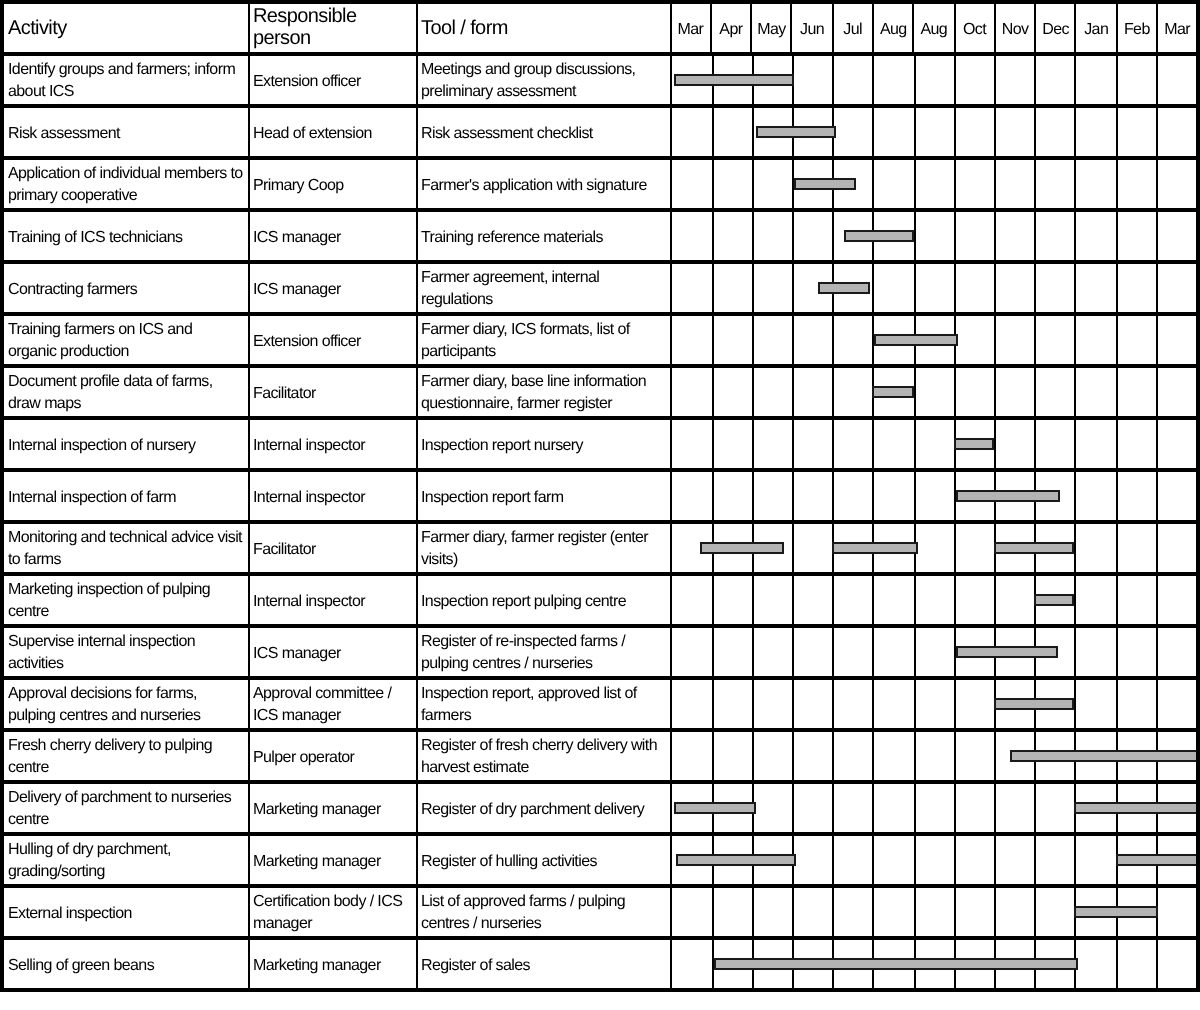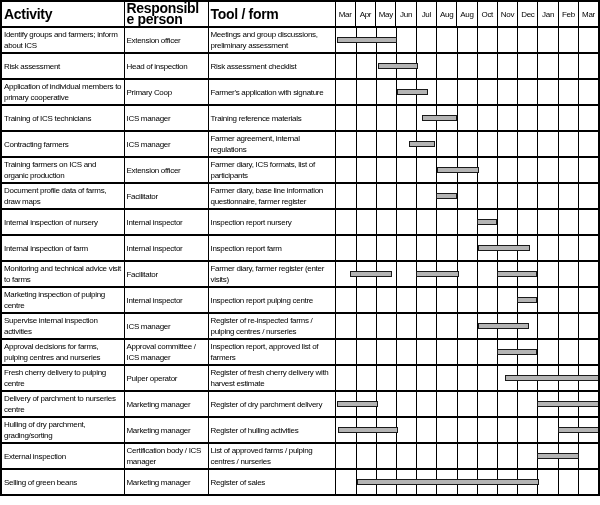--- a/index.html
+++ b/index.html
@@ -17,21 +17,21 @@
     border-collapse:collapse;table-layout:fixed;width:600px;
     border:2px solid var(--grid);
   }
   .plan th,.plan td{
     border:2px solid var(--grid);
     border-left-width:1px;border-right-width:1px;
     font-size:8px;line-height:11px;letter-spacing:-0.3px;
     padding:1px 2px;vertical-align:middle;text-align:left;
     overflow:hidden;word-wrap:break-word;
   }
-  .plan th.hd{font-weight:bold;font-size:14px;height:20px;}
+  .plan th.hd{font-weight:normal;font-size:10px;height:20px;}
   .plan th.month{
     font-weight:normal;text-align:center;padding:1px 0;height:20px;
   }
   .plan td{height:22px;}
   td.gantt{position:relative;padding:0;}
   .gl{position:absolute;top:0;bottom:0;width:1px;background:var(--grid);}
   .bar{
     position:absolute;top:50%;margin-top:-3px;height:4px;
     background:var(--bar-fill);border:1px solid var(--bar-border);
   }
@@ -82,21 +82,21 @@
             <div class="gl" style="left: 61.5385%;"></div>
             <div class="gl" style="left: 69.2308%;"></div>
             <div class="gl" style="left: 76.9231%;"></div>
             <div class="gl" style="left: 84.6154%;"></div>
             <div class="gl" style="left: 92.3077%;"></div>
             <div class="bar" title="Mar-May" style="left: 0.384615%; width: 22.3077%;"></div>
           </td>
         </tr>
         <tr>
           <td>Risk assessment</td>
-          <td>Head of inspection</td>
+          <td>Head of extension</td>
           <td>Risk assessment checklist</td>
           <td class="gantt" colspan="13">
             <div class="gl" style="left: 7.69231%;"></div>
             <div class="gl" style="left: 15.3846%;"></div>
             <div class="gl" style="left: 23.0769%;"></div>
             <div class="gl" style="left: 30.7692%;"></div>
             <div class="gl" style="left: 38.4615%;"></div>
             <div class="gl" style="left: 46.1538%;"></div>
             <div class="gl" style="left: 53.8462%;"></div>
             <div class="gl" style="left: 61.5385%;"></div>

